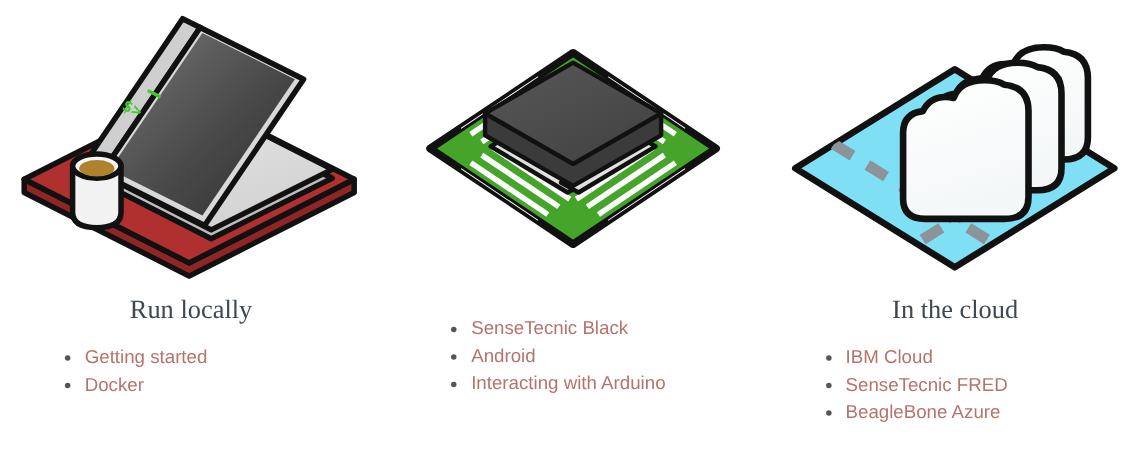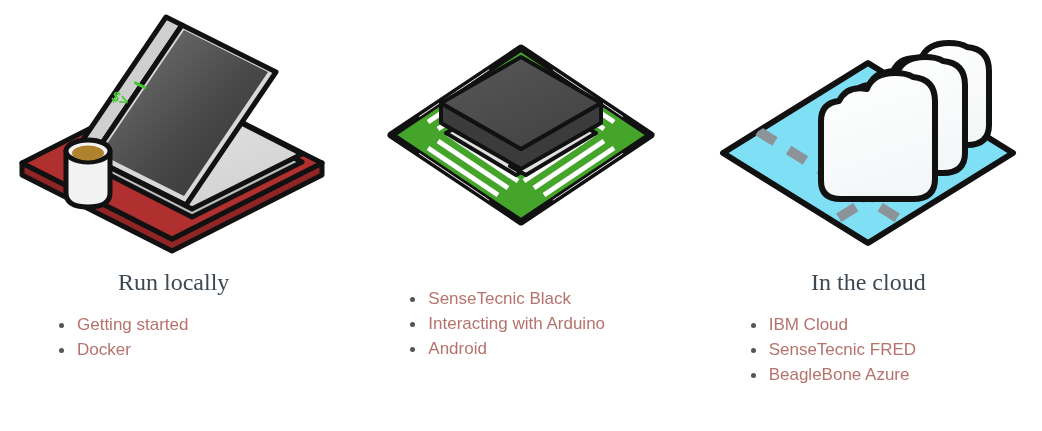--- a/index.html
+++ b/index.html
@@ -196,22 +196,22 @@
         <g>
           <path d="M155 166 L75 120 L75 100 L155 146 L235 100 L235 120 Z" fill="#3b3b3b" stroke="#111111" stroke-width="4" stroke-linejoin="round"></path>
           <path d="M155 146 L75 100 L155 54 L235 100 Z" fill="url(#chiptop)" stroke="#111111" stroke-width="4" stroke-linejoin="round"></path>
         </g>
       </svg>
     </div>
 
 
     <ul class="links">
       <li><a href="#">SenseTecnic Black</a></li>
+      <li><a href="#">Android</a></li>
       <li><a href="#">Interacting with Arduino</a></li>
-      <li><a href="#">Android</a></li>
     </ul>
   </div>
 
   <div class="col col-cloud">
     <div class="art">
       <svg width="330" height="262" viewBox="0 0 330 262">
         <defs>
           <clipPath id="planeclip">
             <path d="M165 60 L310 150 L165 240 L20 150 Z"></path>
           </clipPath>

